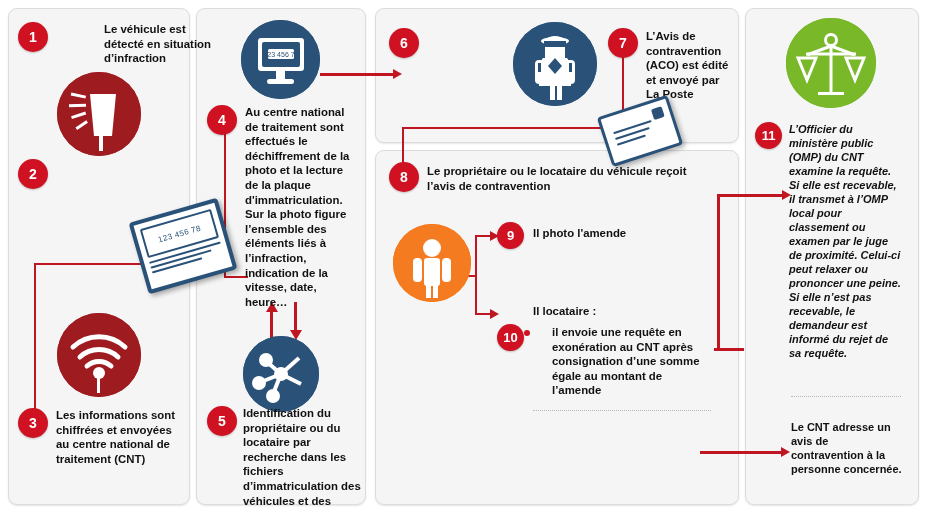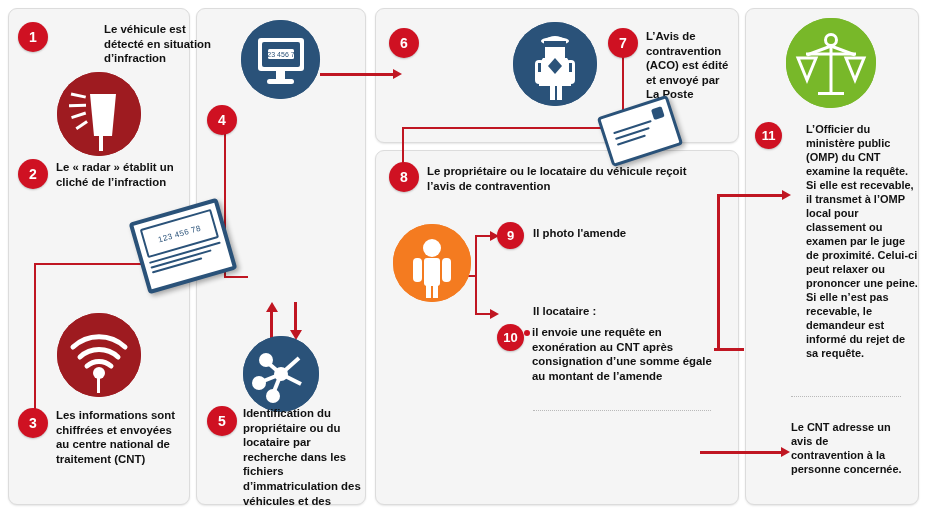--- a/index.html
+++ b/index.html
@@ -67,21 +67,21 @@
   .ar-up{border-left:6px solid transparent;border-right:6px solid transparent;border-bottom:10px solid #c01622;}
   .ar-down{border-left:6px solid transparent;border-right:6px solid transparent;border-top:10px solid #c01622;}
 
   
   .bul{position:absolute;z-index:12;}
   .bul .dot{
     position:absolute;left:0;top:5px;
     width:6px;height:6px;border-radius:50%;background:#cf1122;
   }
   .bul .btext{
-    margin-left:8px;
+    margin-left:28px;
     font-size:11.4px;line-height:14.6px;font-weight:bold;color:#111;
   }
   .dotted{
     position:absolute;
     border-top:1px dotted #b9b9b9;
     z-index:11;
   }
 
   
   .tilt{position:absolute;z-index:16;}
@@ -175,21 +175,20 @@
       <path d="M33 22 h26 l-4 42 h-18 z" fill="#fff"></path>
       <rect x="42" y="62" width="4" height="17" fill="#fff"></rect>
       <rect x="14" y="22" width="15" height="3" fill="#fff" transform="rotate(12 21 23)"></rect>
       <rect x="12" y="32" width="17" height="3" fill="#fff" transform="rotate(-2 20 33)"></rect>
       <rect x="14" y="42" width="15" height="3" fill="#fff" transform="rotate(-18 21 43)"></rect>
       <rect x="18" y="52" width="13" height="3" fill="#fff" transform="rotate(-34 24 53)"></rect>
     </svg>
   </div>
 
   <div class="num" style="left:18px;top:159px;">2</div>
-  <div class="txt" style="left:56px;top:160px;width:124px;">Le « radar » établit un cliché de l’infraction</div>
 
   <div class="circ c-red" style="left:57px;top:313px;width:84px;height:84px;">
     <svg viewBox="0 0 84 84" aria-hidden="true">
       <circle cx="42" cy="42" r="42" fill="#9e1b20"></circle>
       <path d="M16 34 A38 38 0 0 1 68 34" stroke="#fff" stroke-width="5" fill="none" stroke-linecap="round"></path>
       <path d="M23 44 A28 28 0 0 1 61 44" stroke="#fff" stroke-width="5" fill="none" stroke-linecap="round"></path>
       <path d="M30 53 A18 18 0 0 1 54 53" stroke="#fff" stroke-width="5" fill="none" stroke-linecap="round"></path>
       <circle cx="42" cy="60" r="6" fill="#fff"></circle>
       <rect x="40" y="62" width="3" height="18" fill="#fff"></rect>
     </svg>
@@ -215,20 +214,21 @@
       <rect x="17" y="18" width="46" height="33" rx="3" fill="#fff"></rect>
       <rect x="21" y="22" width="38" height="25" rx="2" fill="#2a5279"></rect>
       <rect x="27" y="29" width="26" height="10" rx="1.5" fill="#fff"></rect>
       <text x="40" y="37" font-size="7" fill="#2a5279" text-anchor="middle" font-family="Liberation Sans, sans-serif">123 456 78</text>
       <rect x="35" y="51" width="9" height="9" fill="#fff"></rect>
       <rect x="26" y="59" width="27" height="5" rx="2.5" fill="#fff"></rect>
     </svg>
   </div>
 
   <div class="num" style="left:207px;top:105px;">4</div>
+  <div class="txt" style="left:245px;top:105px;width:112px;">Au centre national de traitement sont effectués le déchiffrement de la photo et la lecture de la plaque d'immatriculation. Sur la photo figure l’ensemble des éléments liés à l’infraction, indication de la vitesse, date, heure…</div>
 
   <div class="circ c-navy" style="left:243px;top:336px;width:76px;height:76px;">
     <svg viewBox="0 0 76 76" aria-hidden="true">
       <circle cx="38" cy="38" r="38" fill="#2a5279"></circle>
       <line x1="38" y1="38" x2="24" y2="26" stroke="#fff" stroke-width="4"></line>
       <line x1="38" y1="38" x2="18" y2="46" stroke="#fff" stroke-width="4"></line>
       <line x1="38" y1="38" x2="30" y2="58" stroke="#fff" stroke-width="4"></line>
       <line x1="38" y1="38" x2="56" y2="22" stroke="#fff" stroke-width="4"></line>
       <line x1="38" y1="38" x2="58" y2="48" stroke="#fff" stroke-width="4"></line>
       <circle cx="38" cy="38" r="7" fill="#fff"></circle>
@@ -312,19 +312,19 @@
       <line x1="20" y1="36" x2="70" y2="36" stroke="#fff" stroke-width="3"></line>
       <line x1="45" y1="28" x2="21" y2="37" stroke="#fff" stroke-width="3"></line>
       <line x1="45" y1="28" x2="69" y2="37" stroke="#fff" stroke-width="3"></line>
       <path d="M12 40 h18 l-9 22 z" fill="none" stroke="#fff" stroke-width="3"></path>
       <path d="M60 40 h18 l-9 22 z" fill="none" stroke="#fff" stroke-width="3"></path>
       <rect x="32" y="74" width="26" height="3" fill="#fff"></rect>
     </svg>
   </div>
 
   <div class="num small" style="left:755px;top:122px;">11</div>
-  <div class="txt sm" style="left:806px;top:122px;width:112px;">L’Officier du ministère public (OMP) du CNT examine la requête. Si elle est recevable, il transmet à l’OMP local pour classement  ou examen par le juge de proximité. Celui-ci peut relaxer ou prononcer une peine. Si elle n’est pas recevable, le demandeur est informé du rejet de sa requête.</div>
+  <div class="txt sm" style="left:789px;top:122px;width:112px;font-style:italic;">L’Officier du ministère public (OMP) du CNT examine la requête. Si elle est recevable, il transmet à l’OMP local pour classement  ou examen par le juge de proximité. Celui-ci peut relaxer ou prononcer une peine. Si elle n’est pas recevable, le demandeur est informé du rejet de sa requête.</div>
 
   <div class="dotted" style="left:791px;top:396px;width:110px;"></div>
 
   <div class="txt sm" style="left:791px;top:420px;width:112px;">Le CNT adresse un avis de contravention à la personne concernée.</div>
 
 </div>
 
 </body></html>

